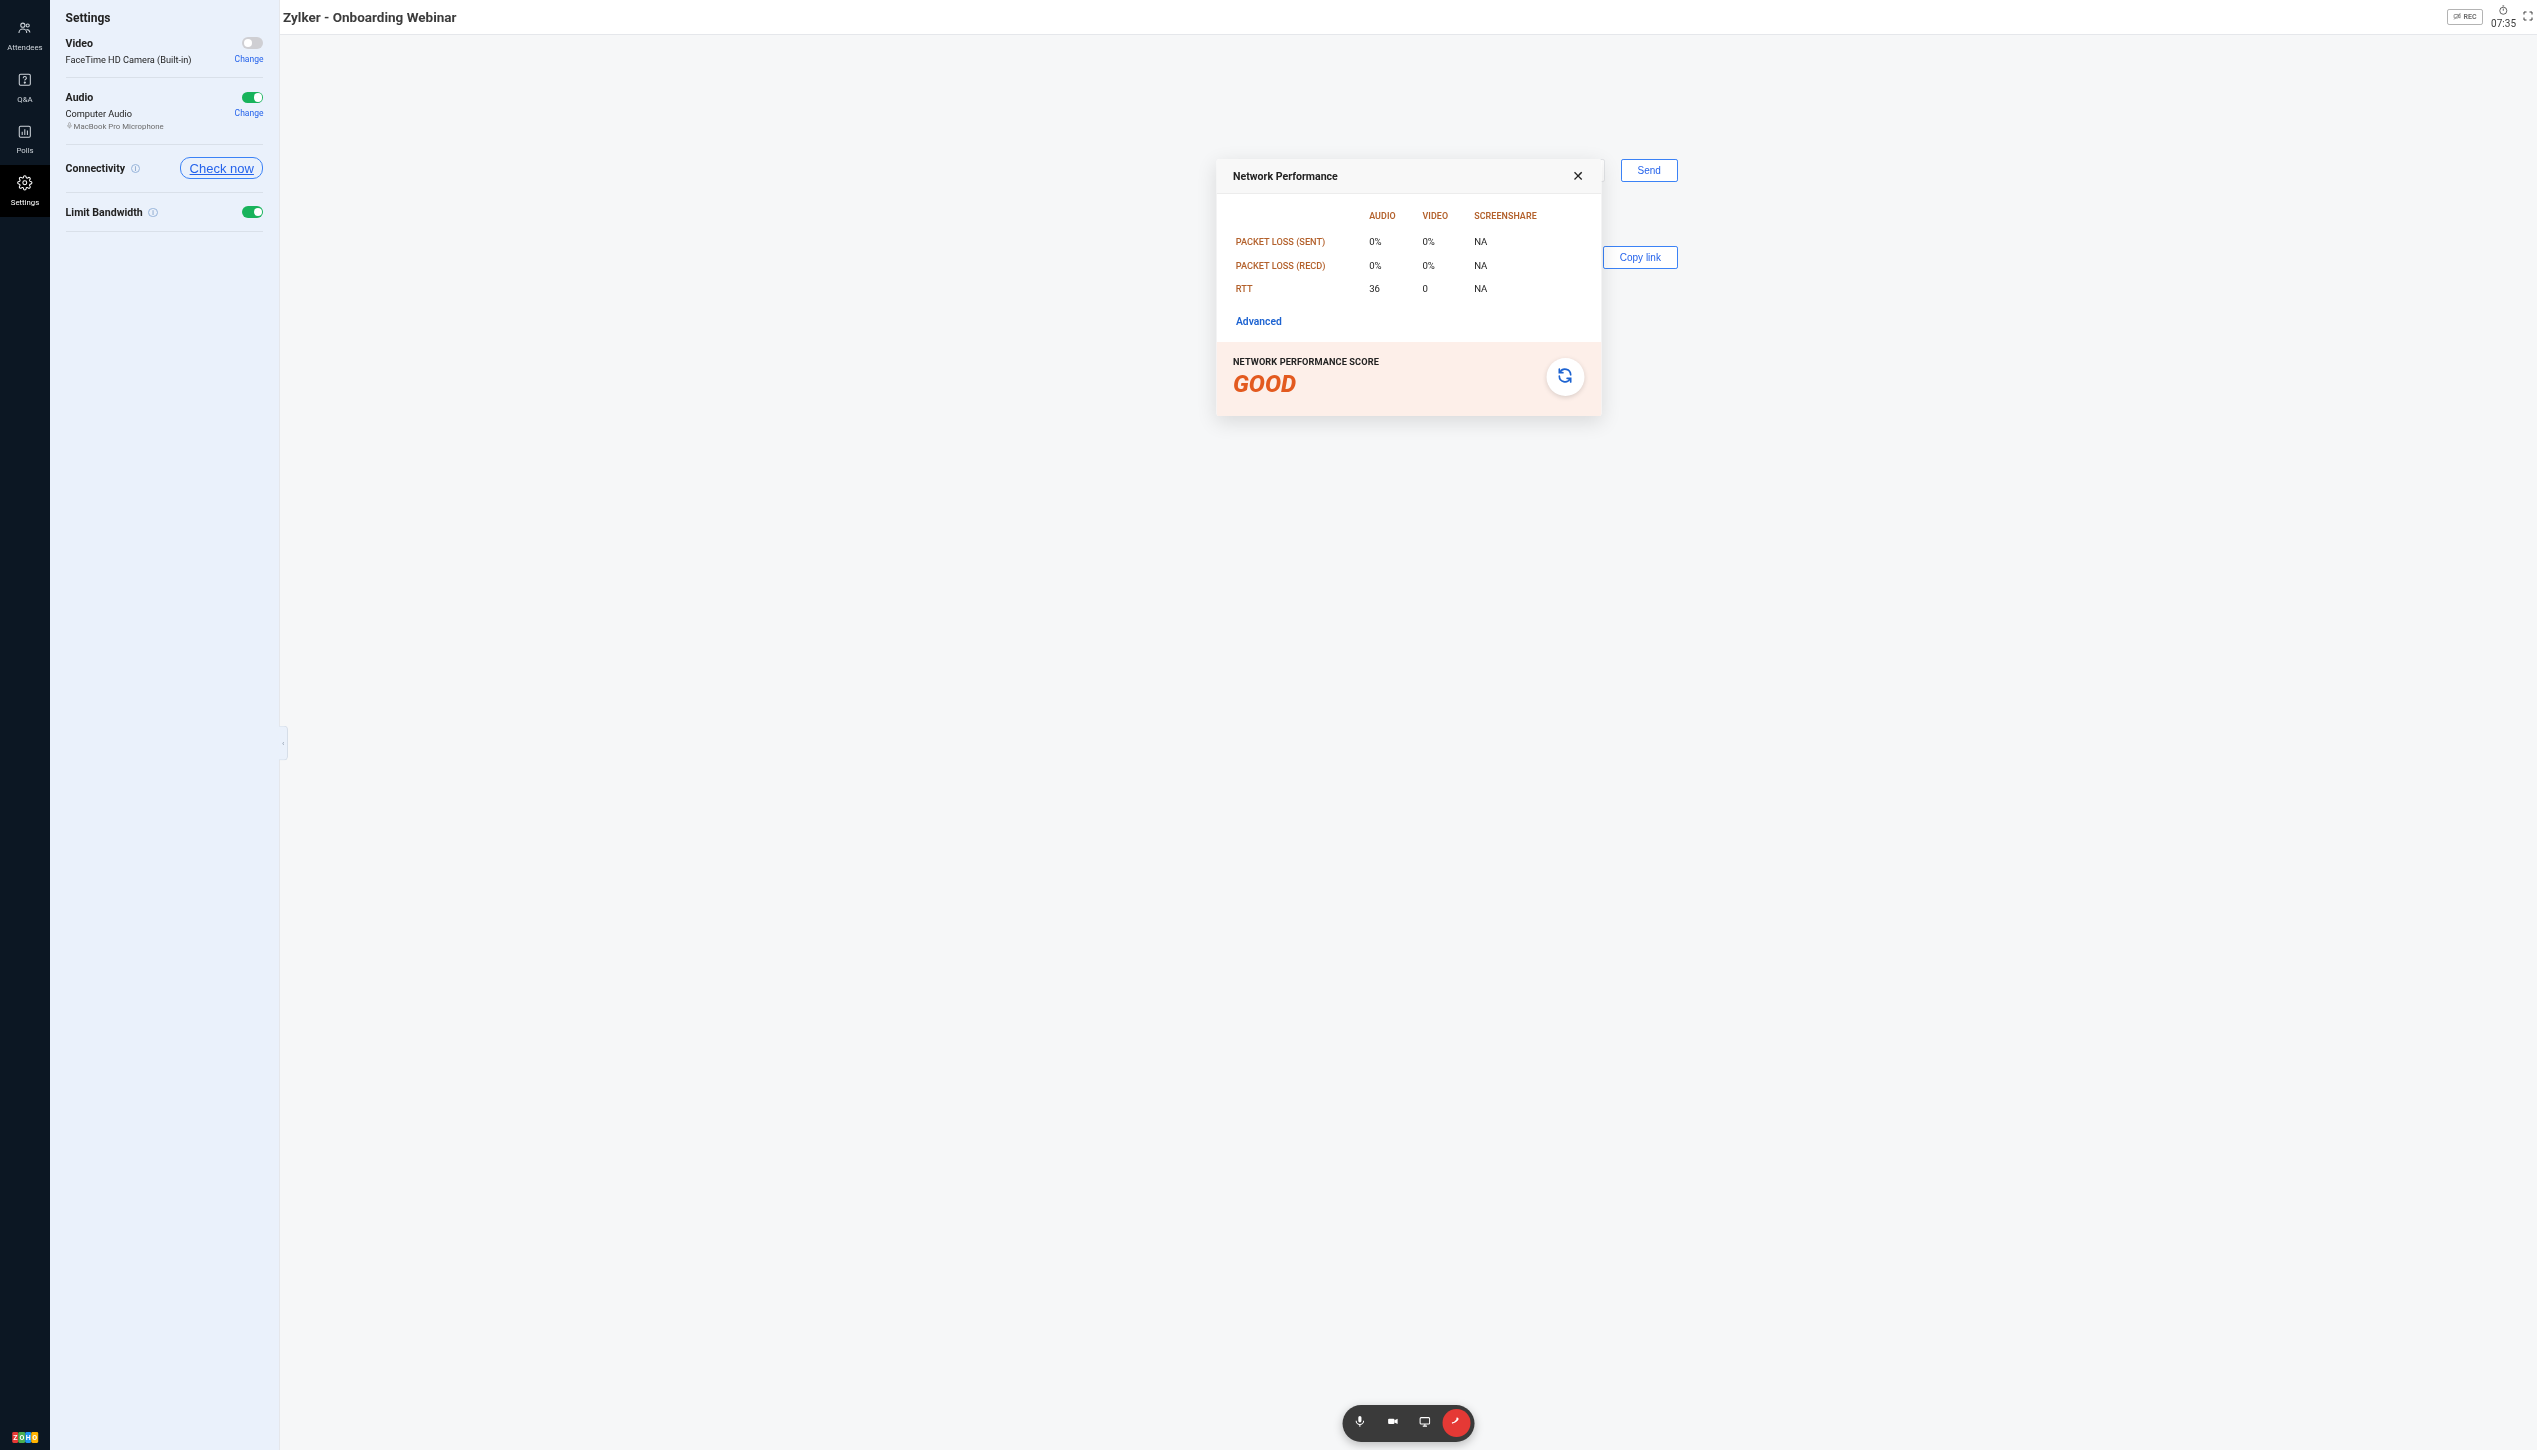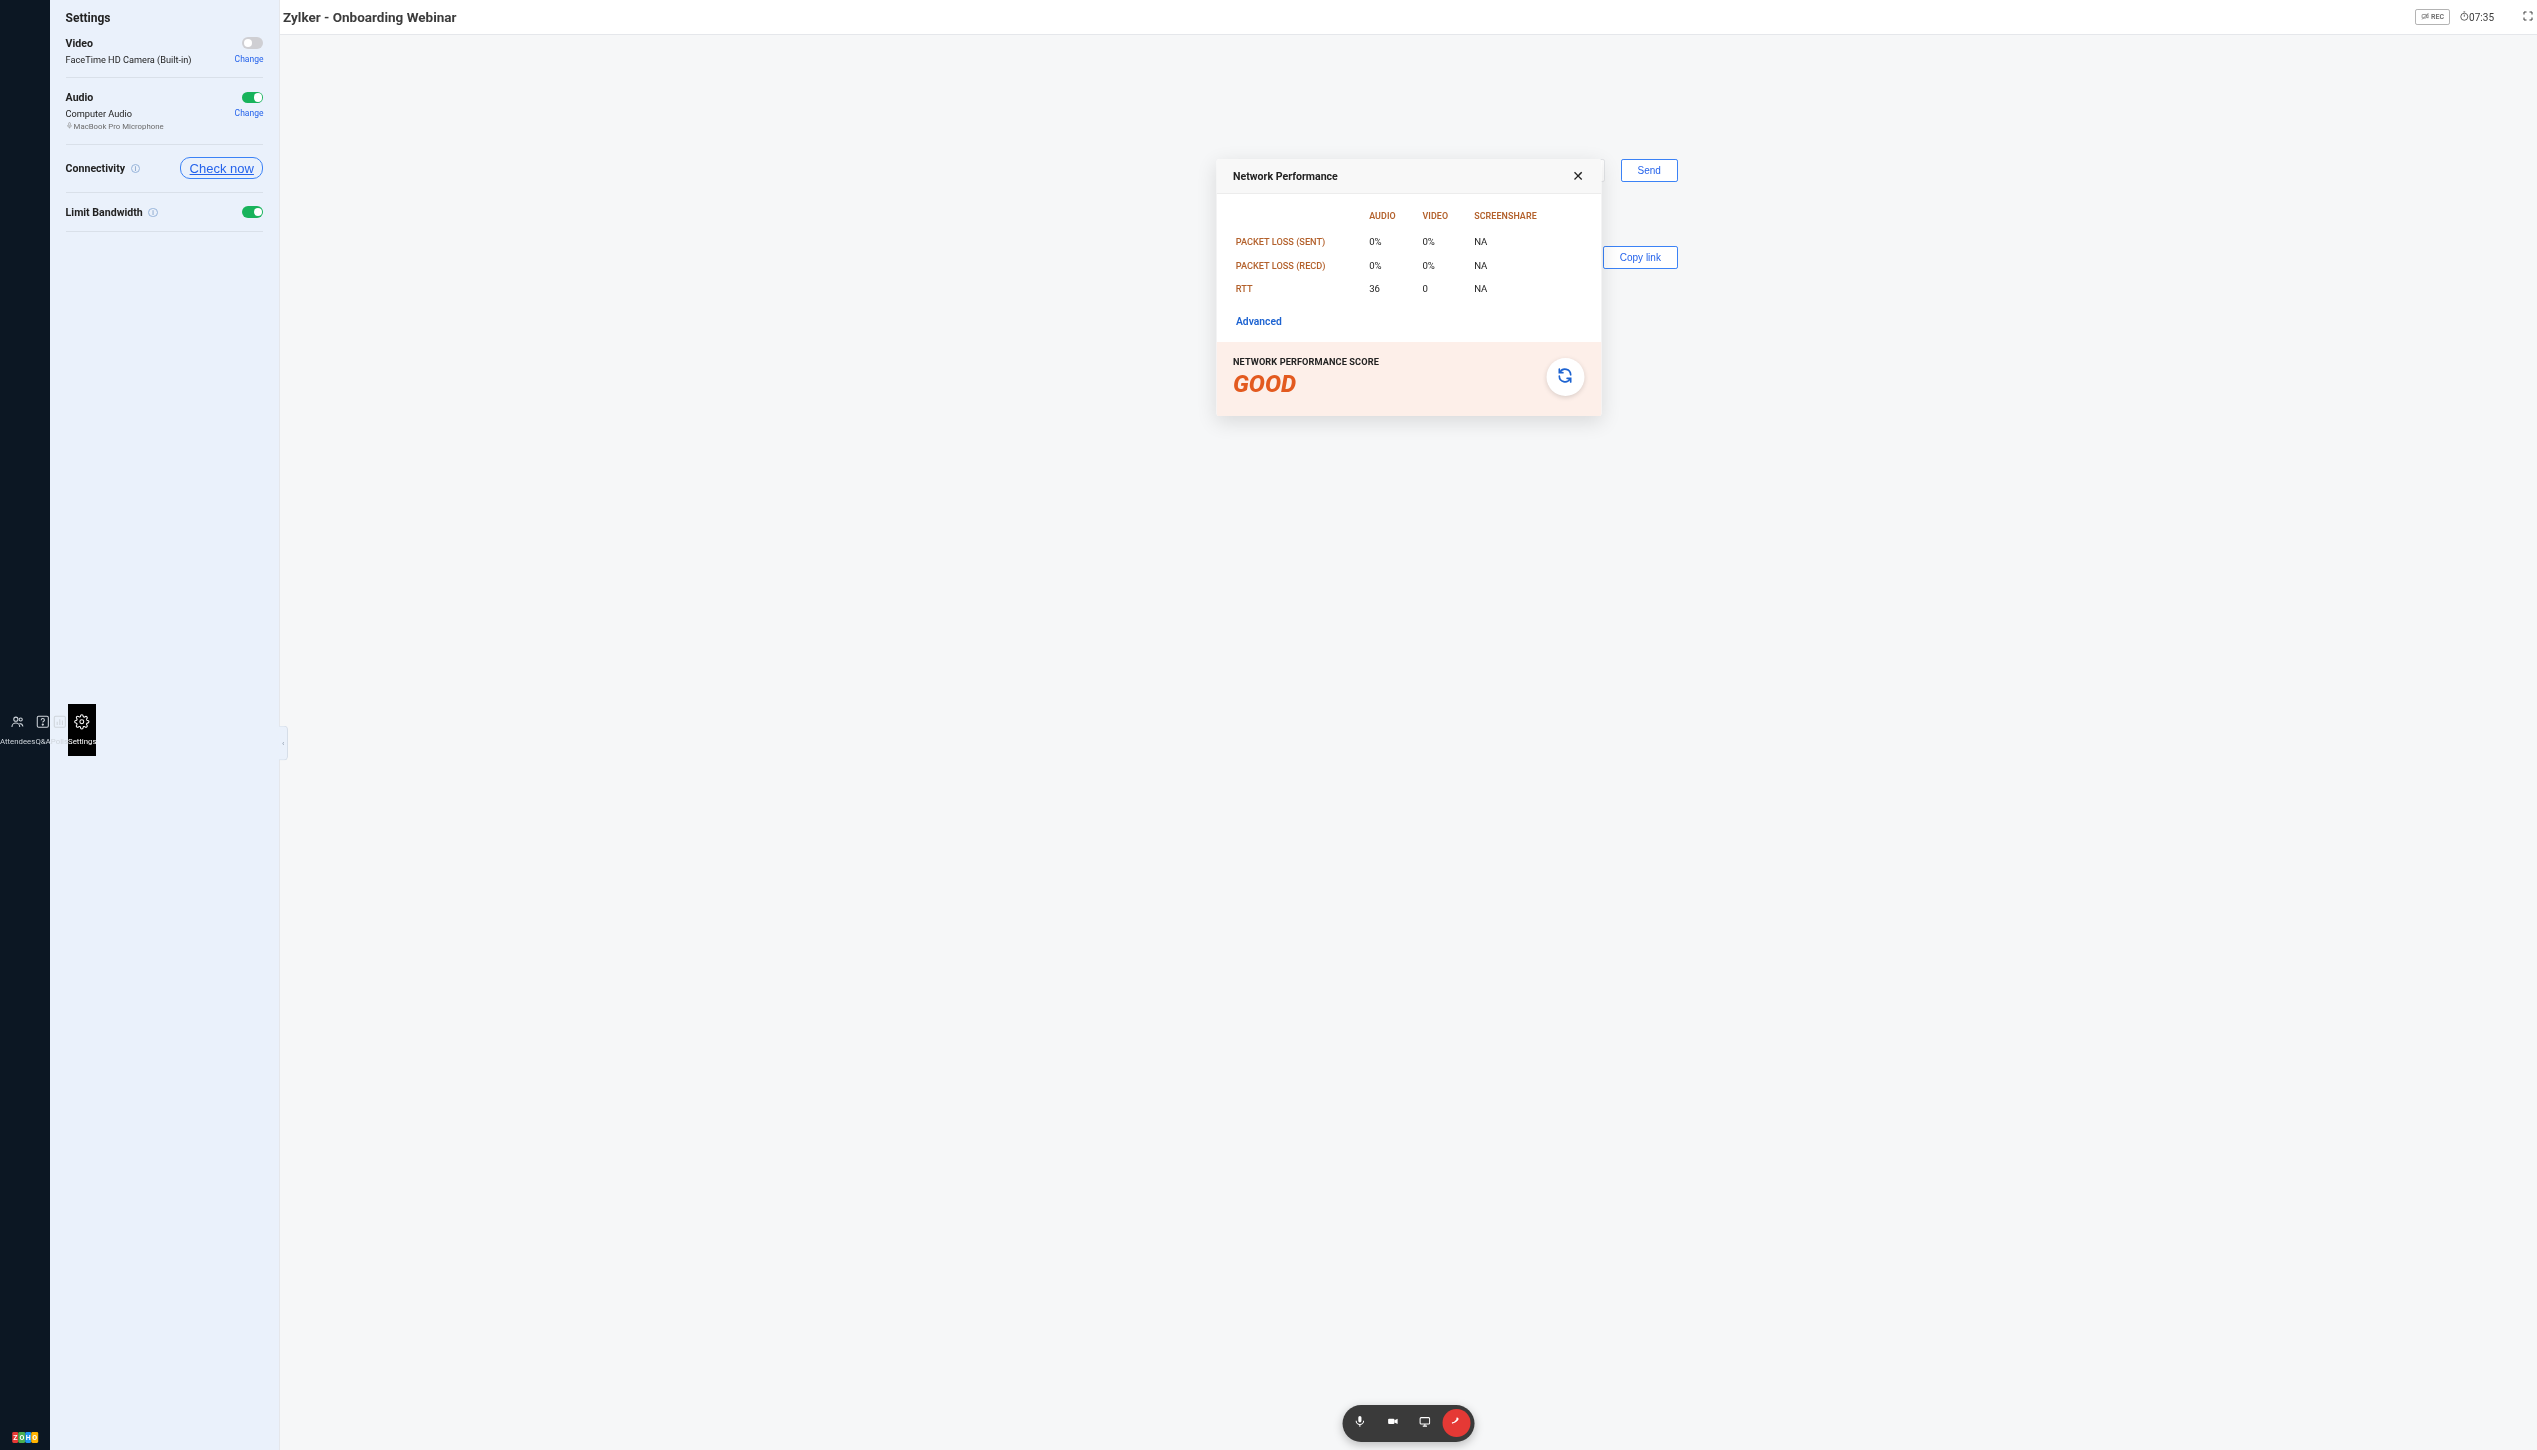--- a/index.html
+++ b/index.html
@@ -1,21 +1,21 @@
 <!DOCTYPE html>
 <html style="font-size:11.3px"><head>
 <meta charset="utf-8">
 <style>
   * { box-sizing: border-box; margin: 0; padding: 0; }
   html, body { height: 100%; font-family: -apple-system, BlinkMacSystemFont, "Segoe UI", Roboto, "Helvetica Neue", Arial, sans-serif; }
   body { display: flex; overflow: hidden; }
 
   
   .rail {
-    width: 50px; background: #0c1723; color: #cfd5db; display: flex; flex-direction: row; align-items: center;
+    width: 50px; background: #0c1723; color: #cfd5db; display: flex; flex-direction: column; align-items: center;
     padding-top: 10px; flex-shrink: 0; position: relative;
   }
   .rail-item { width: 100%; display: flex; flex-direction: column; align-items: center; padding: 10px 0; cursor: pointer; color: #cfd5db; }
   .rail-item.active { background: #000; color: #fff; }
   .rail-item .label { font-size: 7.8px; margin-top: 4.2px; }
   .rail-item svg { width: 15.6px; height: 15.6px; }
   .rail-logo { position: absolute; bottom: 7px; left: 50%; transform: translateX(-50%); display: flex; }
   .rail-logo .lc { width: 6.4px; height: 10.6px; display: inline-flex; align-items: center; justify-content: center; font-weight: 700; font-size: 7px; color: #fff; border-radius: 1.4px; }
   .lc.z{background:#e53935}.lc.o1{background:#4caf50}.lc.h{background:#2196f3}.lc.o2{background:#ffb300}
 
@@ -38,21 +38,21 @@
   .toggle.on  { background: #18b35b; } .toggle.on::after  { right: 1.4px; }
   .pill-outline { border: 0.7px solid #3b82f6; color: #2563eb; font-size: 13px; padding: 2.8px 8.5px; border-radius: 10px; background: transparent; cursor: pointer; text-decoration: underline; }
   .info-dot { display:inline-flex; width:9.2px; height:9.2px; border:0.7px solid #97b4da; color:#5e84b7; border-radius:50%; font-size:6.4px; align-items:center; justify-content:center; vertical-align:middle; margin-left:2.8px; cursor:help; }
 
   
   .main { flex: 1; display: flex; flex-direction: column; background: #f6f7f8; min-width: 0; position: relative; }
   .topbar { height: 35px; background: #fff; border-bottom: 0.7px solid #e5e7eb; display: flex; align-items: center; padding: 0 3px; }
   .title { font-size: 13.5px; font-weight: 700; color: #3c3c3c; flex: 1; }
   .rec-badge { border: 0.7px solid #b3b3b3; color: #6b6b6b; font-size: 7px; padding: 1.4px 5px; border-radius: 2.1px; display: inline-flex; align-items: center; gap: 2px; font-weight: 600; margin-right: 8.5px; cursor:pointer; }
   .rec-badge svg { width: 8.5px; height: 8.5px; }
-  .timer { font-size: 10px; color: #3c3c3c; display: inline-flex; align-items: center; gap: 0; margin-right: 28px; }
+  .timer { font-size: 10px; color: #3c3c3c; display: inline-flex; align-items: center; gap: 0; margin-right: 6px; flex-direction: column; }
   .timer svg { width: 10.6px; height: 10.6px; }
   .fullscreen-btn { cursor: pointer; }
   .fullscreen-btn svg { width: 12px; height: 12px; color:#3d3d3d; }
 
   .stage { flex: 1; position: relative; }
 
   
   .collapse-handle {
     position: absolute; left: -0.7px; top: 50%; transform: translateY(-50%);
     width: 8.5px; height: 35px; background: #eaf1fb; border: 0.7px solid #d6dee8;

